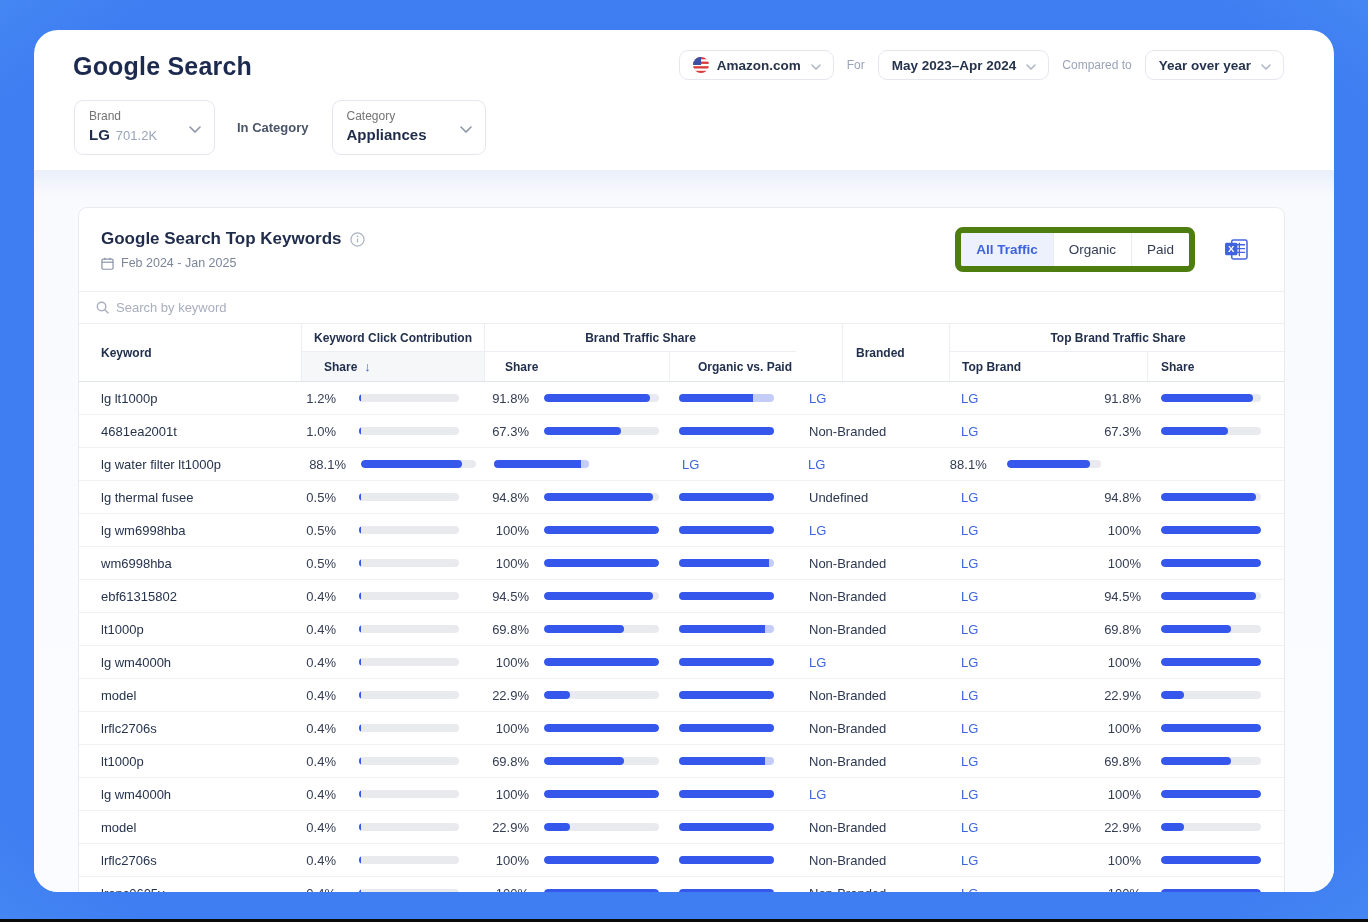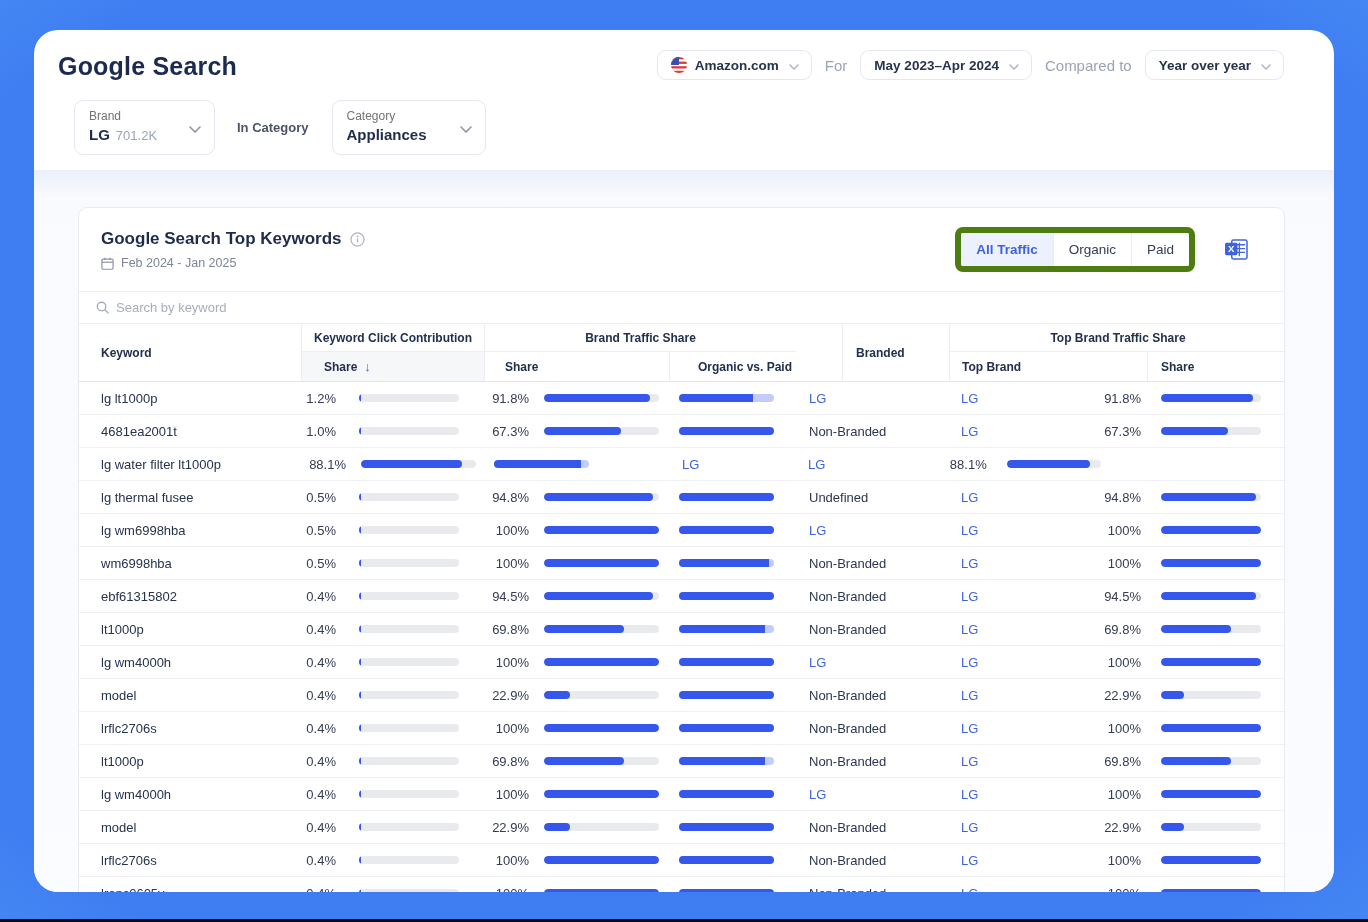--- a/index.html
+++ b/index.html
@@ -10,30 +10,30 @@
     position: relative;
   }
   body::after { content:""; position:absolute; left:0; right:0; bottom:0; height:3px; background:#0a0a0a; }
 
   .window {
     position:absolute; left:34px; top:30px; right:34px; bottom:30px;
     background:#fff; border-radius:24px; overflow:hidden;
   }
 
   
-  .page-title { position:absolute; left:24px; top:22px; font-size:25px; font-weight:700; color:#1b2a4e; letter-spacing:.2px; }
+  .page-title { position:absolute; left:39px; top:22px; font-size:25px; font-weight:700; color:#1b2a4e; letter-spacing:.2px; }
 
   .top-controls { position:absolute; top:20px; right:50px; display:flex; align-items:center; gap:9px; }
   .select {
     display:flex; align-items:center; gap:8px; height:30px; padding:0 12px 0 13px;
     background:#fff; border:1px solid #e4e7ef; border-radius:9px; cursor:pointer;
     font-size:13.5px; color:#26334d; font-weight:600; white-space:nowrap;
   }
   .select .chev { margin-left:2px; }
-  .mid-label { font-size:15px; color:#9aa3b8; padding:0 4px; white-space:nowrap; }
+  .mid-label { font-size:12px; color:#9aa3b8; padding:0 4px; white-space:nowrap; }
 
   .filters { position:absolute; left:40px; top:70px; display:flex; align-items:center; }
   .combo {
     width:141px; height:55px; border:1px solid #e4e7ef; border-radius:9px; background:#fff;
     padding:8px 12px 0 14px; position:relative; cursor:pointer;
   }
   .combo.cat { width:154px; }
   .combo .lbl { font-size:12px; color:#737373; }
   .combo .val { margin-top:3px; font-size:15px; font-weight:700; color:#1e2b4a; display:flex; align-items:baseline; gap:6px; }
   .combo .vol { font-size:13px; font-weight:400; color:#9aa3b8; }

